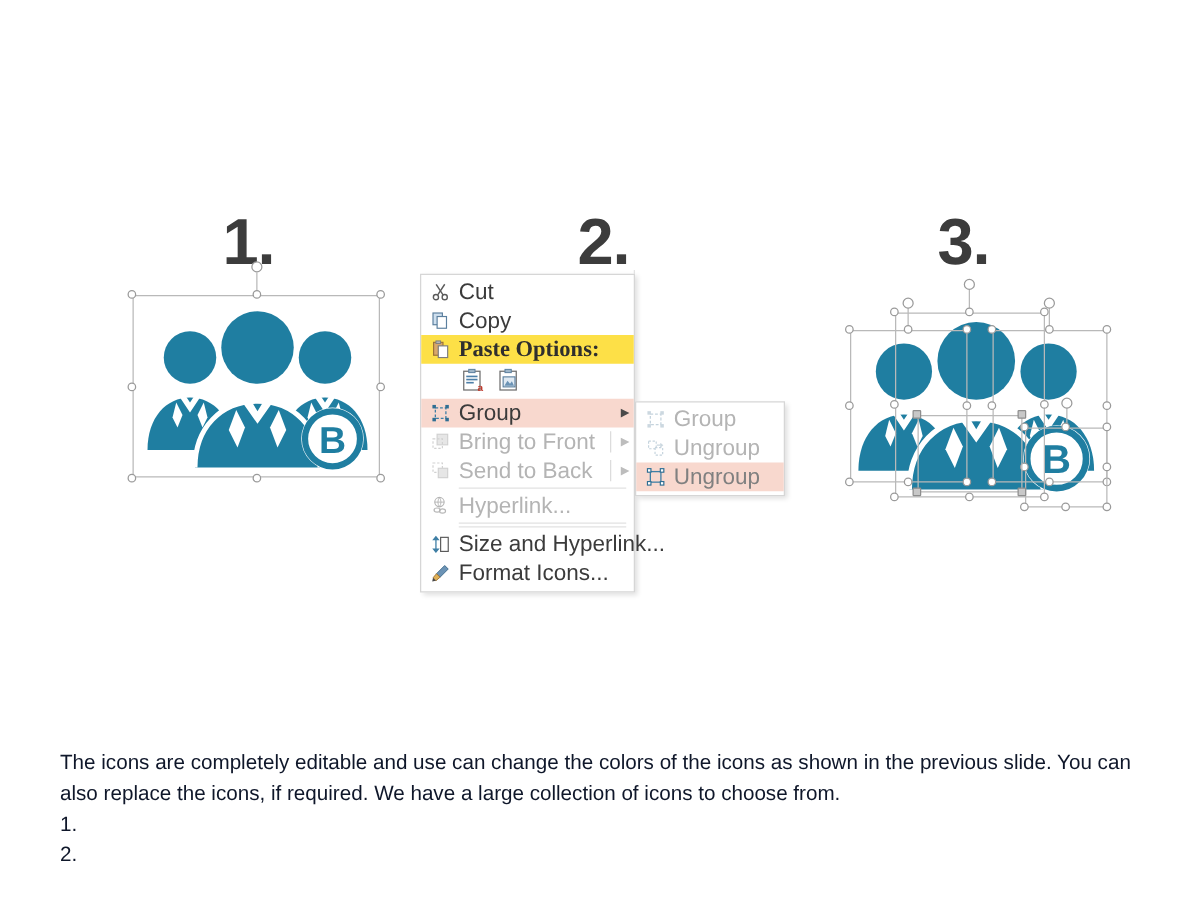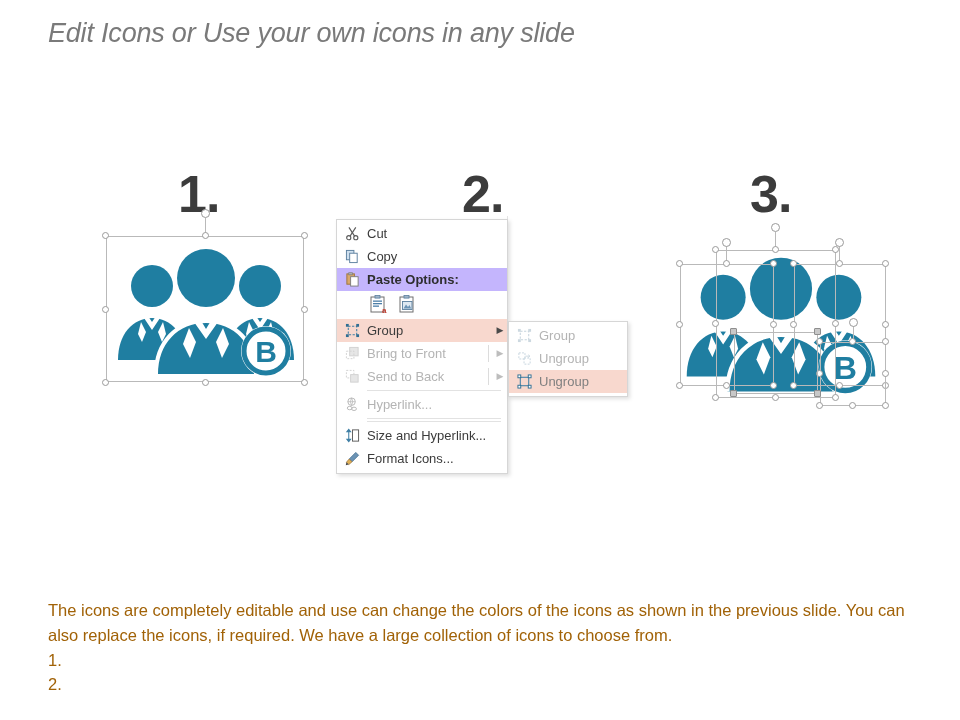--- a/index.html
+++ b/index.html
@@ -131,36 +131,37 @@
     width: 30px;
     min-width: 30px;
     height: 23px;
     display: flex;
     align-items: center;
     justify-content: center;
   }
   .mi .lbl {
     flex: 1;
     white-space: nowrap;
-    font-size: 13px;
+    font-size: 18px;
   }
   .mi .arrow {
     width: 14px;
     min-width: 14px;
     text-align: center;
     font-size: 9px;
     color: #4a4a4a;
     line-height: 1;
   }
   .mi.dim .lbl { color: #b4b4b4; }
   .mi.dim .arrow { color: #bdbdbd; }
   .mi.hl { background: #f8d8ce; }
   .mi.pasteopt {
-    background: #c4b5fd;
+    background: #fde047;
     font-weight: bold;
+    font-family: Liberation Serif, serif;
   }
   .mi.pasteopt .lbl { font-weight: bold; color: #2e2e2e; }
   .pasterow {
     height: 28px;
     display: flex;
     align-items: center;
     padding-left: 32px;
     gap: 9px;
   }
   .sep {
@@ -200,42 +201,41 @@
     background: #e4e4e4;
   }
 
   
   .footer {
     position: absolute;
     left: 48px;
     top: 598px;
     width: 890px;
     font-size: 16.5px;
-    color: #a16207;
+    color: #0f172a;
     line-height: 1.5;
   }
   .footer p { margin: 0; }
   .footer ol {
     margin: 0;
     padding: 0;
     list-style: none;
   }
   .footer ol li {
     display: flex;
     gap: 14px;
   }
   .footer ol li .n { width: 16px; }
 </style>
 </head>
 <body>
 
 <div class="slide">
 
   <div class="header">
-    <h1 class="title">Edit Icons or Use your own icons in any slide</h1>
   </div>
 
   <div class="numeral" id="num-1">1.</div>
   <div class="numeral" id="num-2">2.</div>
   <div class="numeral" id="num-3">3.</div>
 
   <div class="stage" id="stage-1">
 
     <svg class="people-svg" width="196" height="144" viewBox="0 0 196 144">
       <g fill="#1f7ea1">

